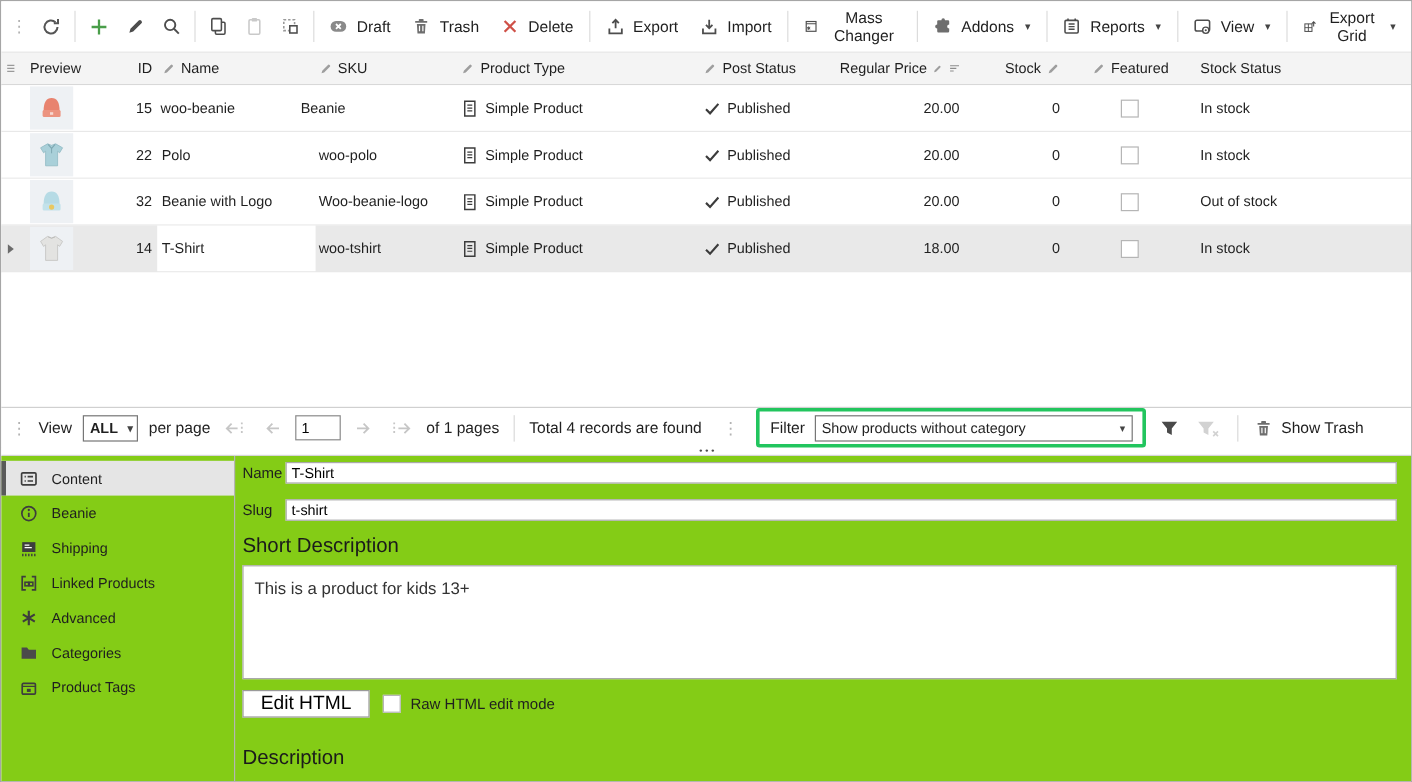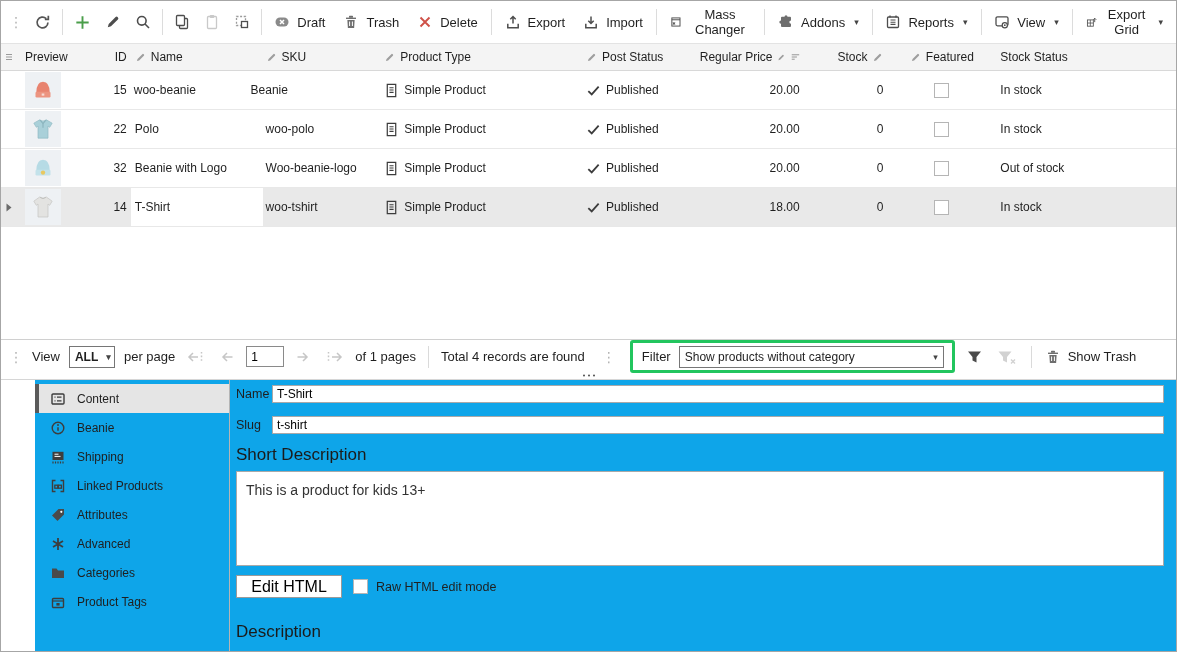--- a/index.html
+++ b/index.html
@@ -47,21 +47,21 @@
   .pg-arrow { background:none; border:none; padding:2px 4px; margin:0 3px; cursor:default; }
   .pg-input { width:38px; height:21px; border:1px solid #8a8a8a; font-family:inherit; font-size:12px; padding:0 4px; margin:0 4px; }
   .pg-sep { width:1px; height:22px; background:#dadada; margin:0 7px; }
   .filter-highlight { display:flex; align-items:center; gap:8px; border:3px solid #22c55e; border-radius:3px; padding:2px 8px 2px 9px; margin-left:10px; height:33px; }
   .dd-filter { width:265px; }
   .pg-icobtn { background:none; border:none; padding:3px 5px; margin:0 2px; cursor:pointer; display:flex; align-items:center; }
   .trash-group { display:flex; align-items:center; gap:7px; background:none; border:none; font-family:inherit; font-size:13px; color:#1f1f1f; padding:4px 6px; cursor:pointer; }
   
   .splitter { height:7px; background:#fff; display:flex; align-items:flex-start; justify-content:center; border-bottom:1px solid #d6d6d6; cursor:row-resize; }
   
-  .bottom { display:flex; height:271px; background:#0ea5e9;margin-left:34px; }
+  .bottom { display:flex; height:271px; background:#84cc16; }
   .side-nav { width:195px; border-right:1px solid #b5b5b5; padding-top:4px; }
   .nav-item { height:29px; display:flex; align-items:center; gap:11px; padding-left:15px; font-size:12px; cursor:pointer; }
   .nav-item.selected { background:#e5e5e5; box-shadow:inset 4px 0 0 #5a5a5a; }
   .form-area { flex:1; padding:5px 12px 0 6px; }
   .form-row { display:flex; align-items:center; margin-top:0; }
   .form-row + .form-row { margin-top:13px; }
   .form-label { width:34px; font-size:12.5px; flex:none; }
   .form-input { flex:1; height:18px; border:1px solid #a9a9a9; font-family:inherit; font-size:12px; padding:0 4px; margin-left:2px; }
   .section-heading { font-size:17px; color:#1b1b1b; margin-top:11px; font-weight:400; }
   .desc-box { margin-top:6px; width:100%; height:95px; border:1px solid #a9a9a9; resize:none; font-family:inherit; font-size:14px; color:#333; padding:10px 9px; background:#fff; }
@@ -516,27 +516,20 @@
     <div class="nav-item">
         <svg width="16" height="16" viewBox="0 0 16 16">
           <path d="M5.5 2.5H2.5v11h3M10.5 2.5h3v11h-3" fill="none" stroke="#3d3d3d" stroke-width="1.4"></path>
           <rect x="4.8" y="7.2" width="3" height="3" fill="none" stroke="#3d3d3d" stroke-width="1.3"></rect>
           <rect x="8.4" y="7.2" width="3" height="3" fill="none" stroke="#3d3d3d" stroke-width="1.3"></rect>
         </svg>
         <span>Linked Products</span>
       </div>
     <div class="nav-item">
         <svg width="16" height="16" viewBox="0 0 16 16">
-          <path d="M2 8.5L8.5 2H14v5.5L7.5 14 2 8.5z" fill="#4a4a4a"></path>
-          <circle cx="11.3" cy="4.8" r="1.1" fill="#fff"></circle>
-        </svg>
-        <span>Attributes</span>
-      </div>
-    <div class="nav-item">
-        <svg width="16" height="16" viewBox="0 0 16 16">
           <path d="M8 2v12M3 5l10 6M13 5L3 11" stroke="#3d3d3d" stroke-width="1.8"></path>
         </svg>
         <span>Advanced</span>
       </div>
     <div class="nav-item">
         <svg width="16" height="16" viewBox="0 0 16 16">
           <path d="M2 3.5h4.5L8 5.5h6V13H2z" fill="#4a4a4a"></path>
         </svg>
         <span>Categories</span>
       </div>

